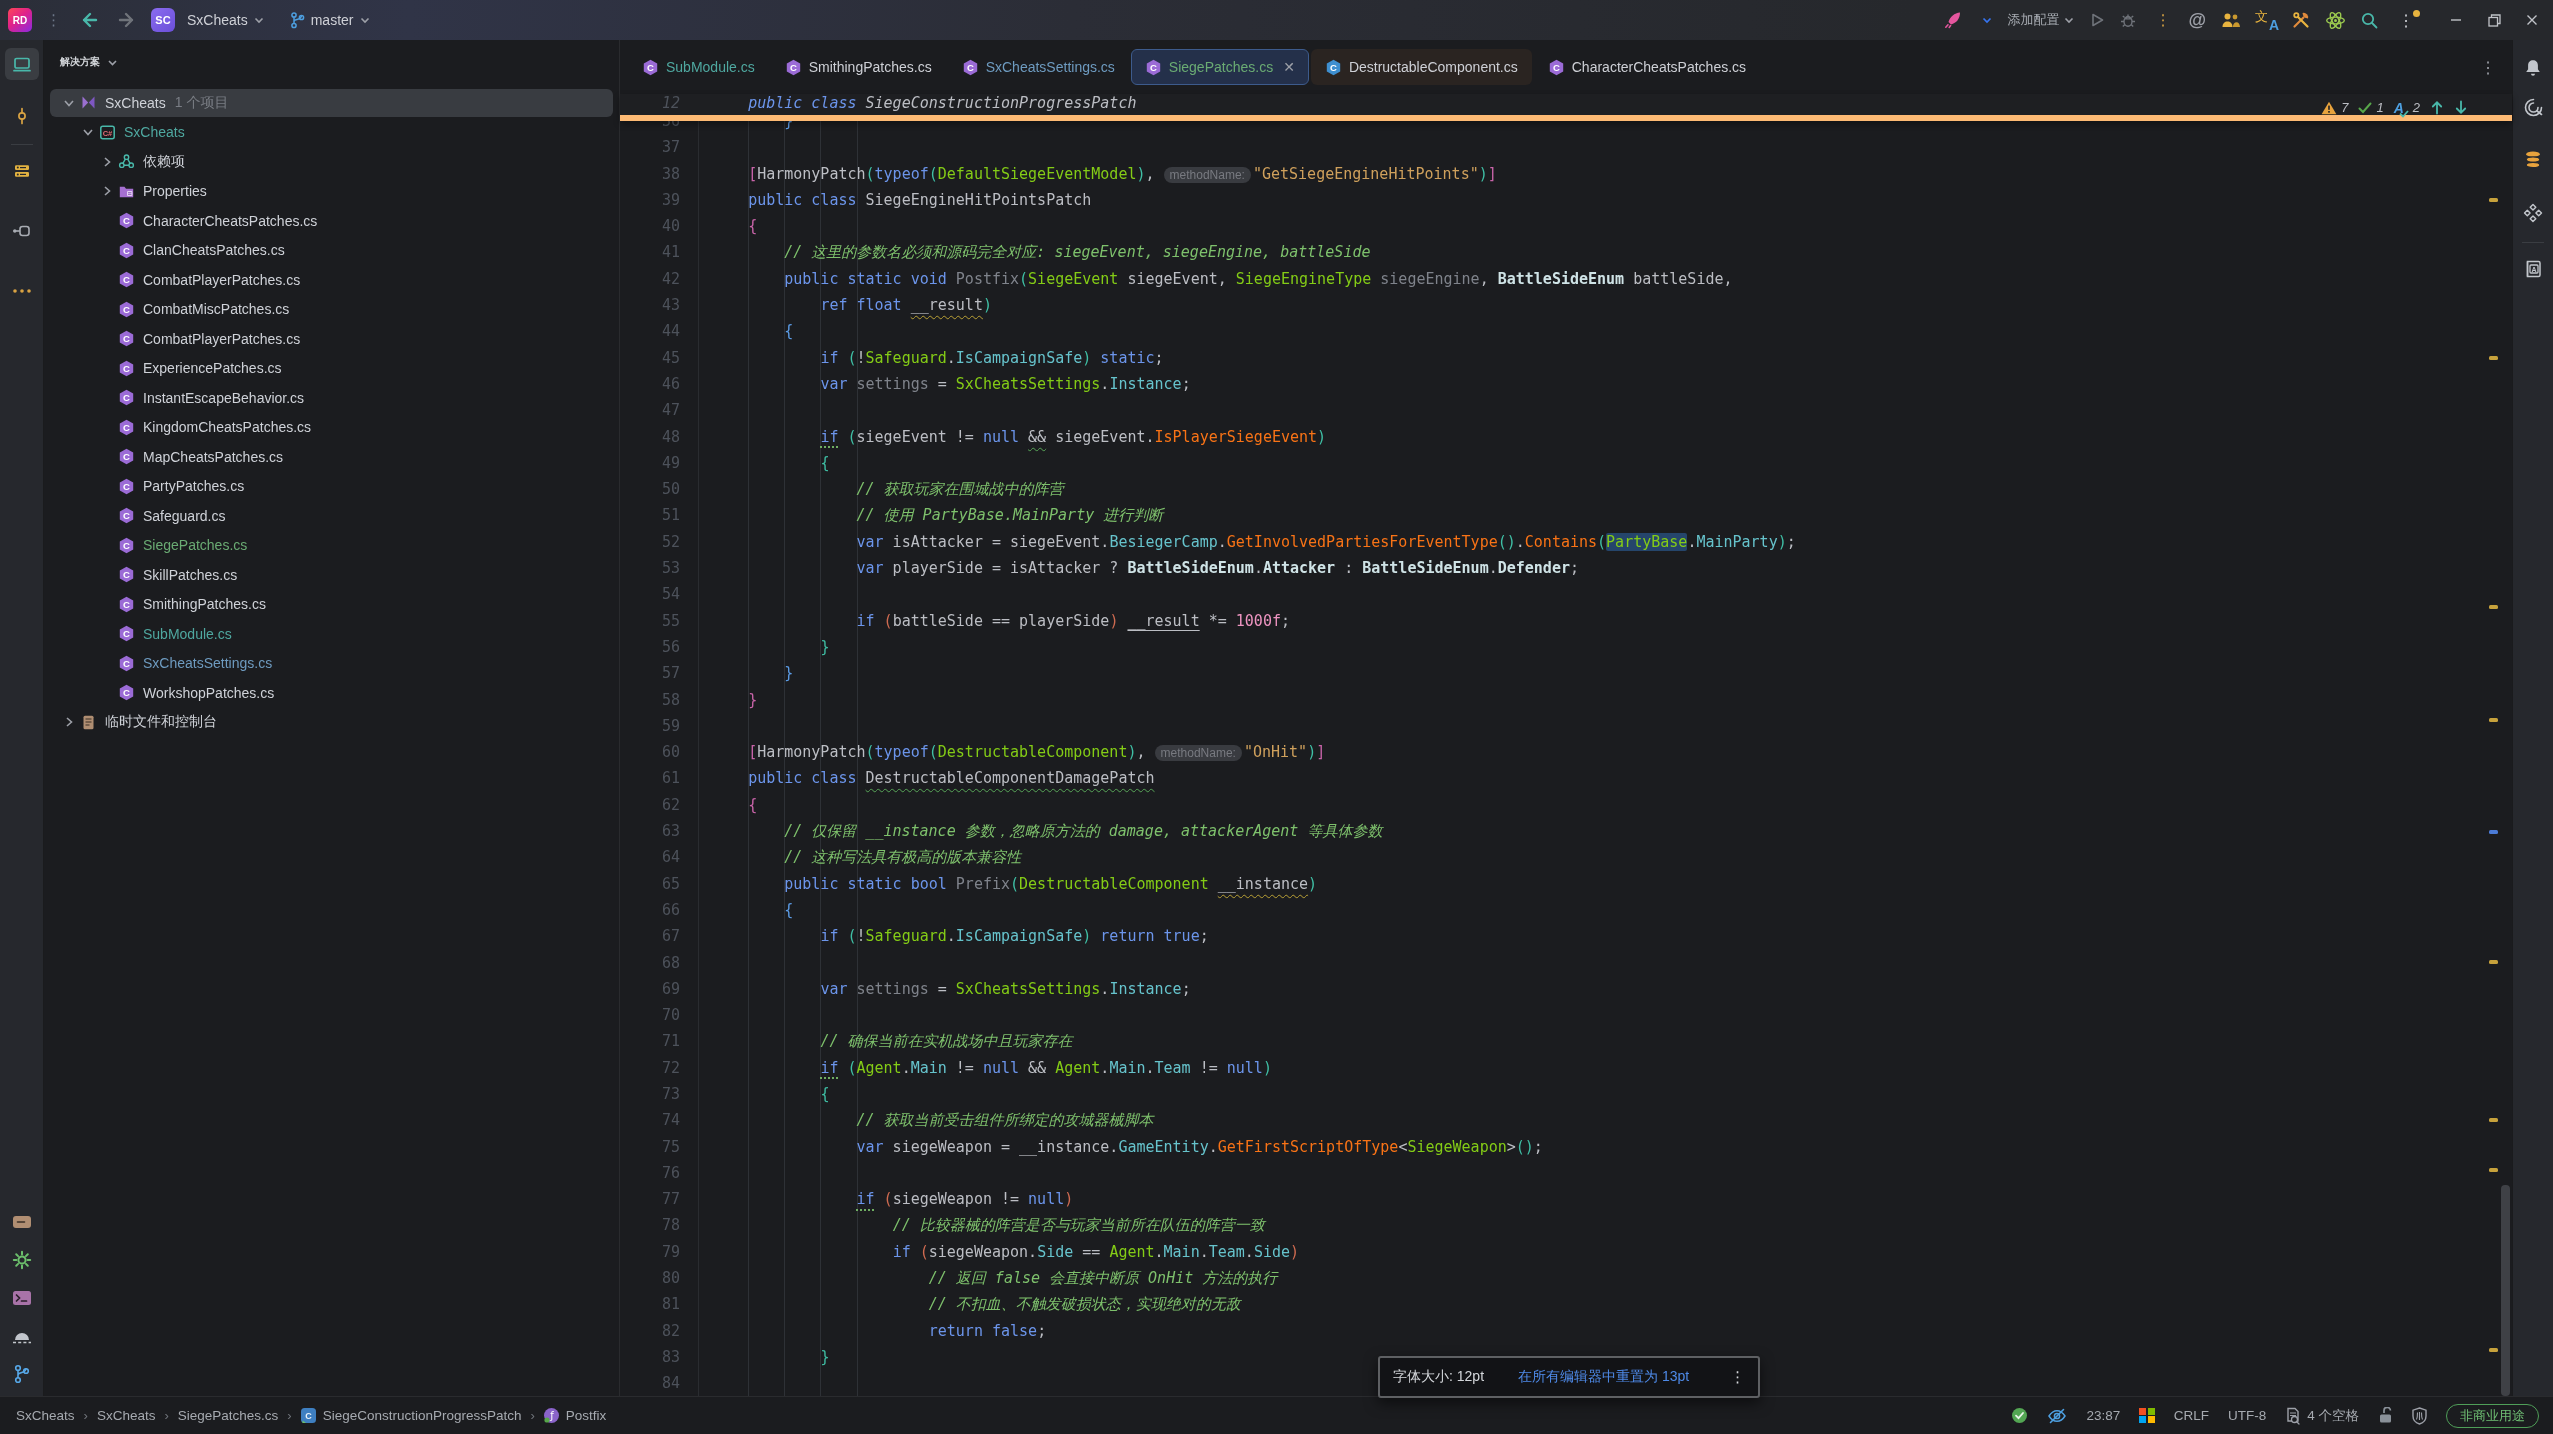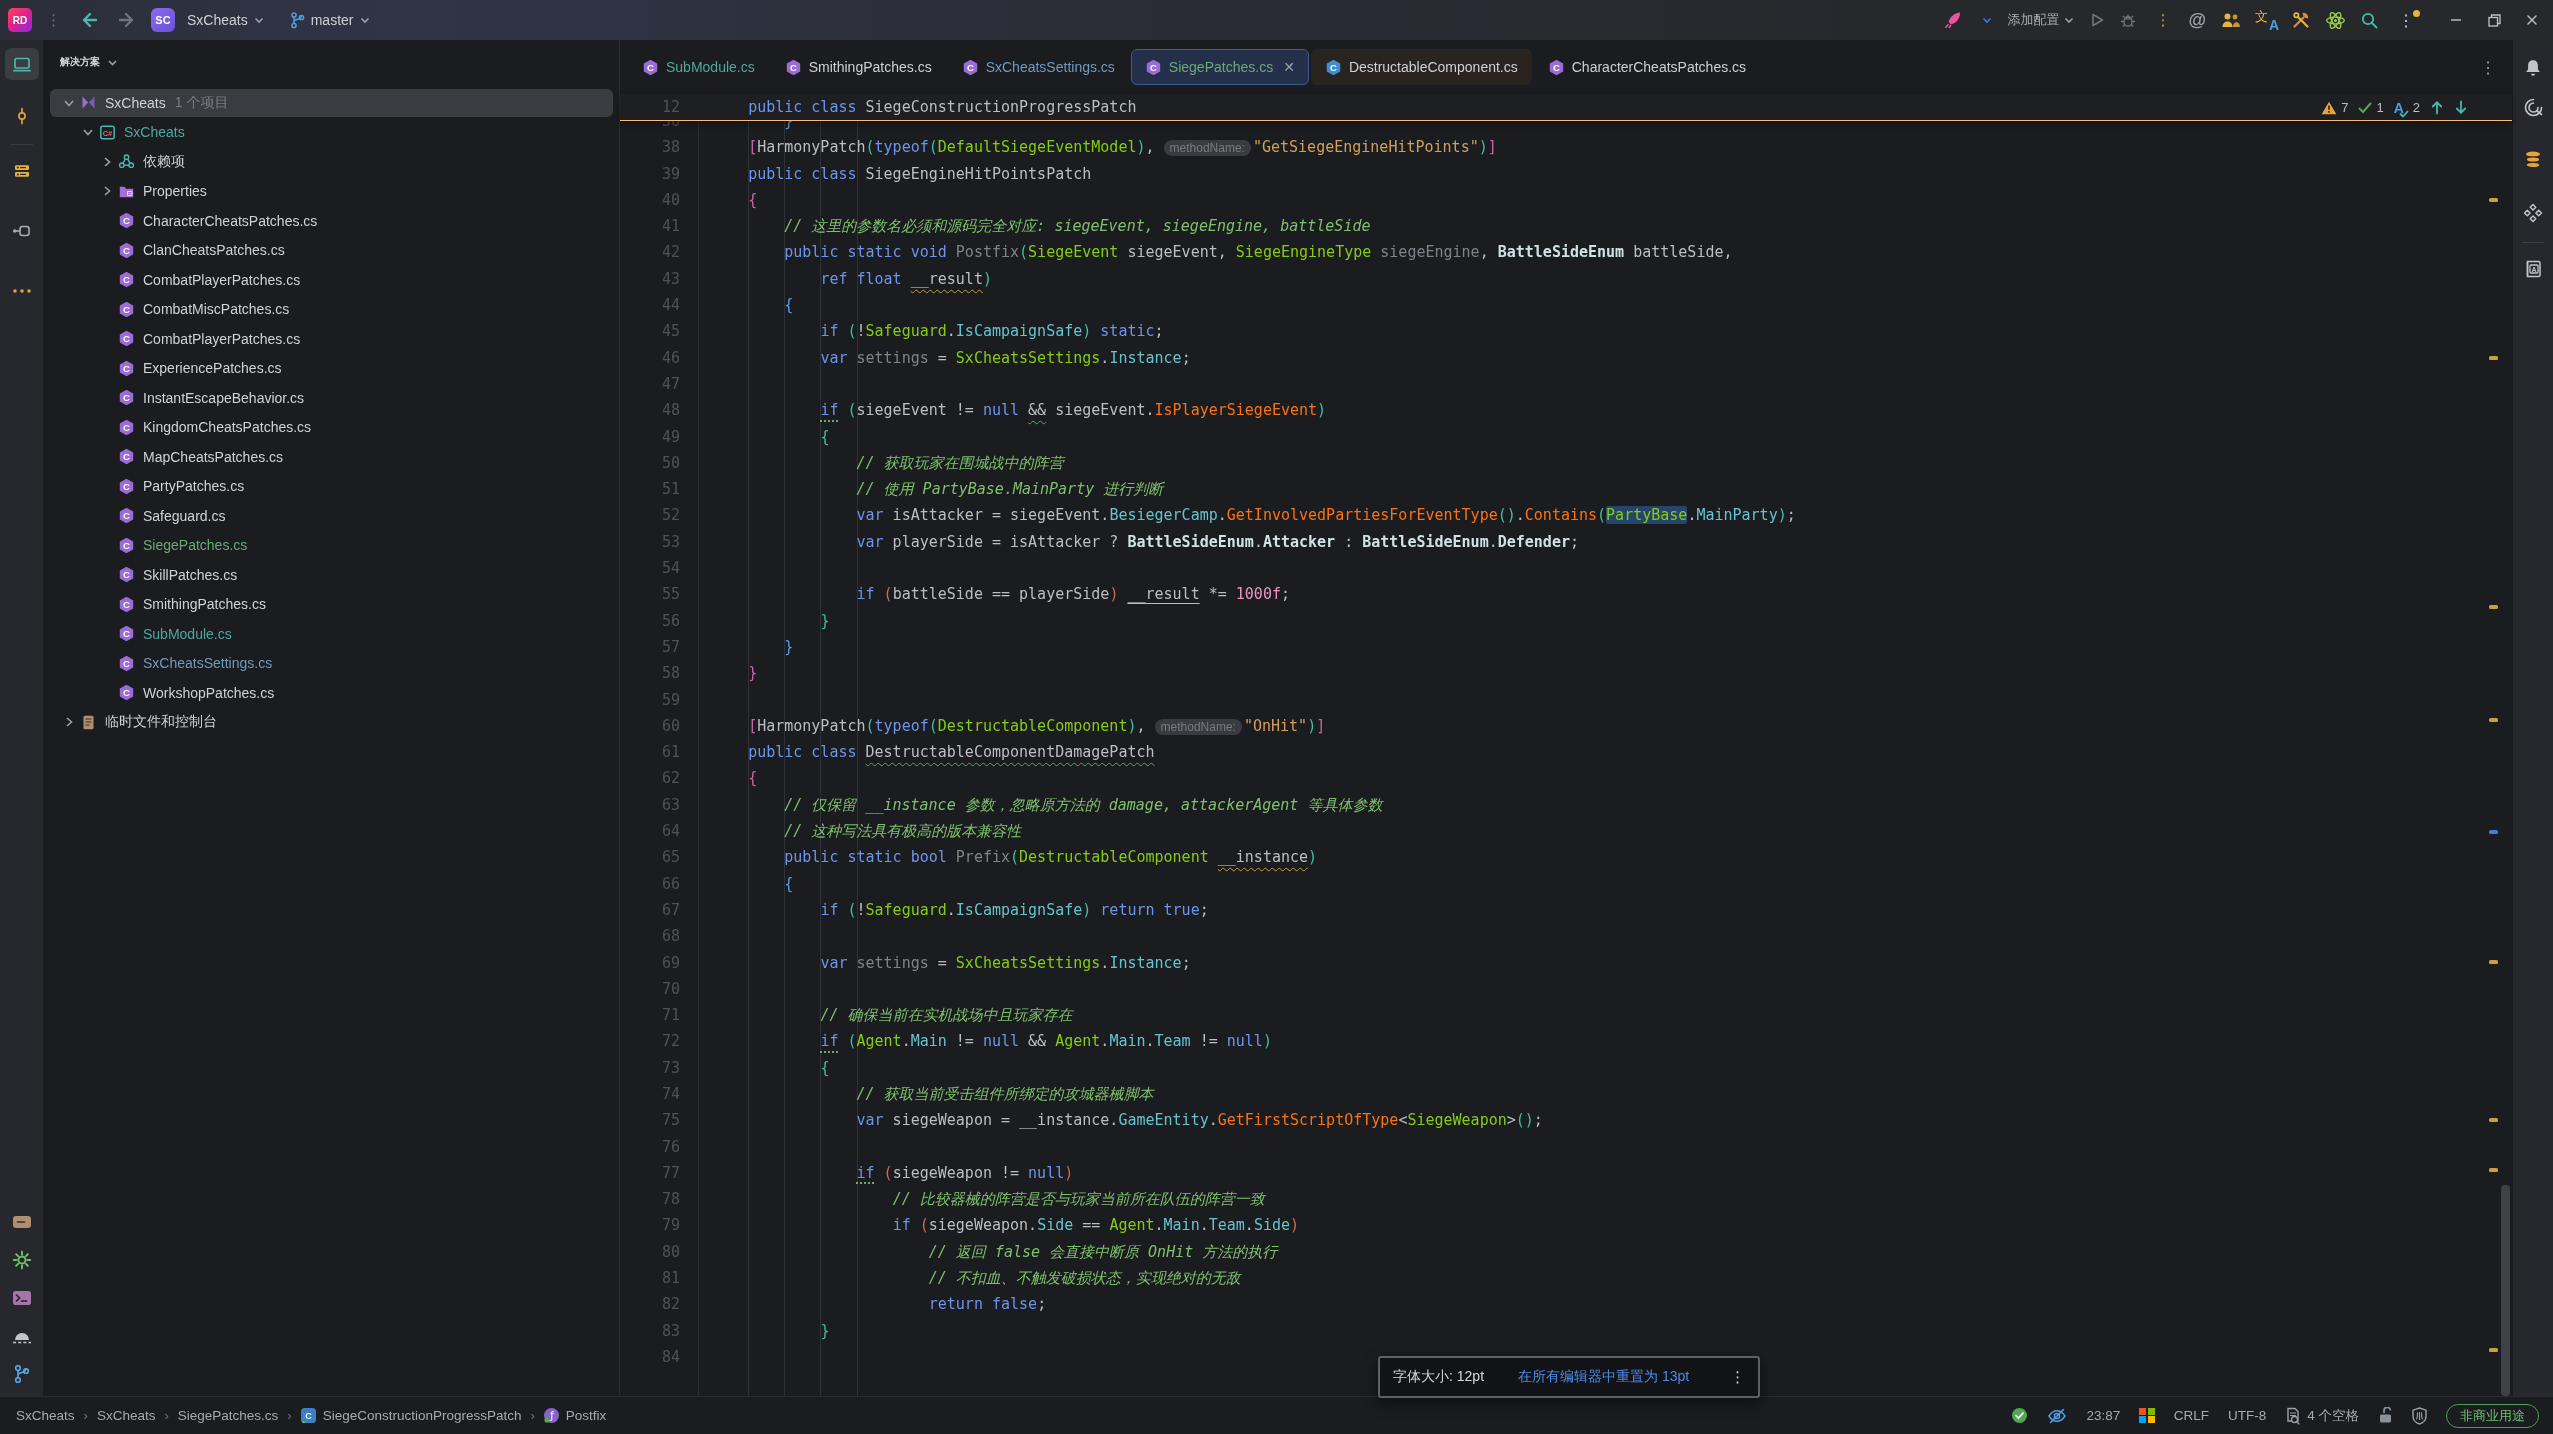--- a/index.html
+++ b/index.html
@@ -62,23 +62,23 @@
 
   .tabbar { height:54px; display:flex; align-items:center; padding:0 8px; gap:2px; }
   .tab { height:36px; display:flex; align-items:center; gap:7px; padding:0 13px; border-radius:6px;
     font-size:14px; color:#ced0d6; border:1px solid transparent; }
   .tab.active { background:#24304a; border-color:#3d5b8c; }
   .tab.external { background:#2a2421; }
   .tab-close { color:#9da0a8; font-size:14px; margin-left:3px; }
   .tabbar-kebab { margin-left:auto; color:#9da0a8; font-size:16px; padding:0 8px; }
 
   
-  .sticky { height:27px; background:#1e1f22; border-bottom:1px solid #fdba74; display:flex; align-items:center;
+  .sticky { height:27px; background:#1e1f22; border-bottom:6px solid #fdba74; display:flex; align-items:flex-start;
     font-family:"DejaVu Sans Mono", monospace; font-size:15px; position:relative; z-index:5;
-    box-shadow:0 3px 6px rgba(0,0,0,.35); }
+    box-shadow:0 3px 6px rgba(0,0,0,.35);font-style:italic; }
   .sticky .num { width:78px; text-align:right; padding-right:18px; color:#4d525b; flex:none; }
   .sticky .scode { white-space:pre; padding-left:14px; color:#bcbec4; }
   .insp { position:absolute; right:44px; top:0; height:27px; display:flex; align-items:center; gap:10px;
     font-family:"Liberation Sans", sans-serif; font-size:13px; color:#bcbec4; }
   .insp .grp { display:flex; align-items:center; gap:4px; }
   .insp .aglyph { color:#4d9fe0; font-weight:bold; font-size:14px; position:relative; }
 
   
   .code-wrap { flex:1; position:relative; overflow:hidden; }
   .guides { position:absolute; top:0; bottom:0; width:1px; background:#2e3136; z-index:1; }
@@ -665,20 +665,24 @@
     <div class="code-wrap">
       <div class="gutter-border"></div>
       <div class="guides" style="left:128px"></div>
       <div class="guides" style="left:164px"></div>
       <div class="guides" style="left:200px"></div>
       <div class="guides" style="left:237px"></div>
       <div class="code-lines" id="code-lines">
           <div class="line">
             <span class="num">36</span>
             <span class="code"><span>        </span><span class="sg-b2">}</span></span>
+          </div>
+          <div class="line">
+            <span class="num">37</span>
+            <span class="code"></span>
           </div>
           <div class="line">
             <span class="num">38</span>
             <span class="code"><span>    </span><span class="sg-b1">[</span><span>HarmonyPatch</span><span class="sg-b3">(</span><span class="sg-k">typeof</span><span class="sg-b3">(</span><span class="sg-t">DefaultSiegeEventModel</span><span class="sg-b3">)</span><span>, </span><span class="sg-hint">methodName:</span><span class="sg-s">"GetSiegeEngineHitPoints"</span><span class="sg-b3">)</span><span class="sg-b1">]</span></span>
           </div>
           <div class="line">
             <span class="num">39</span>
             <span class="code"><span>    </span><span class="sg-k">public class</span><span> SiegeEngineHitPointsPatch</span></span>
           </div>
           <div class="line">

